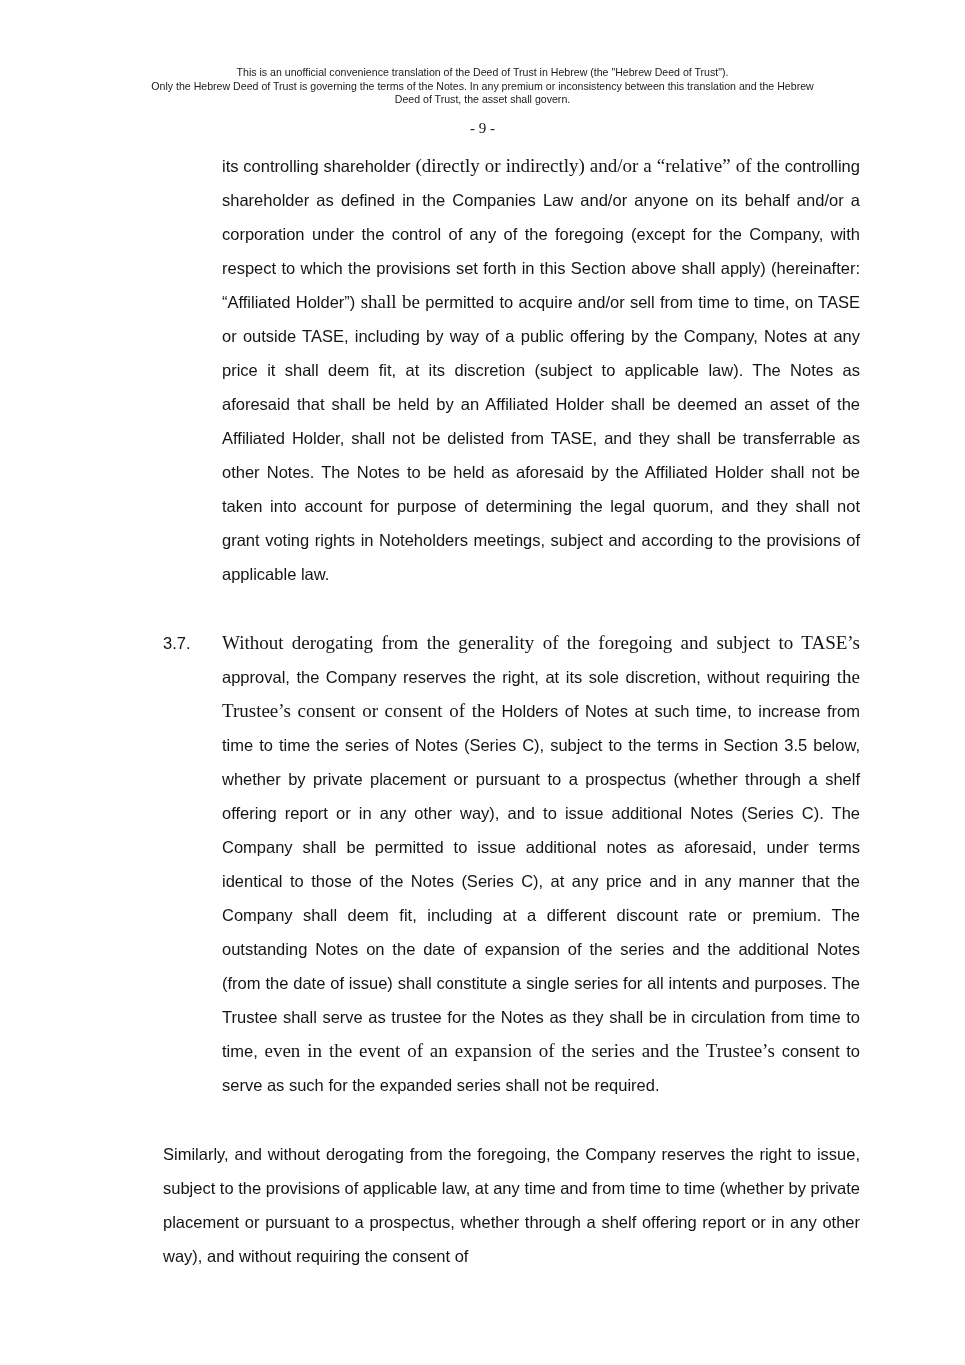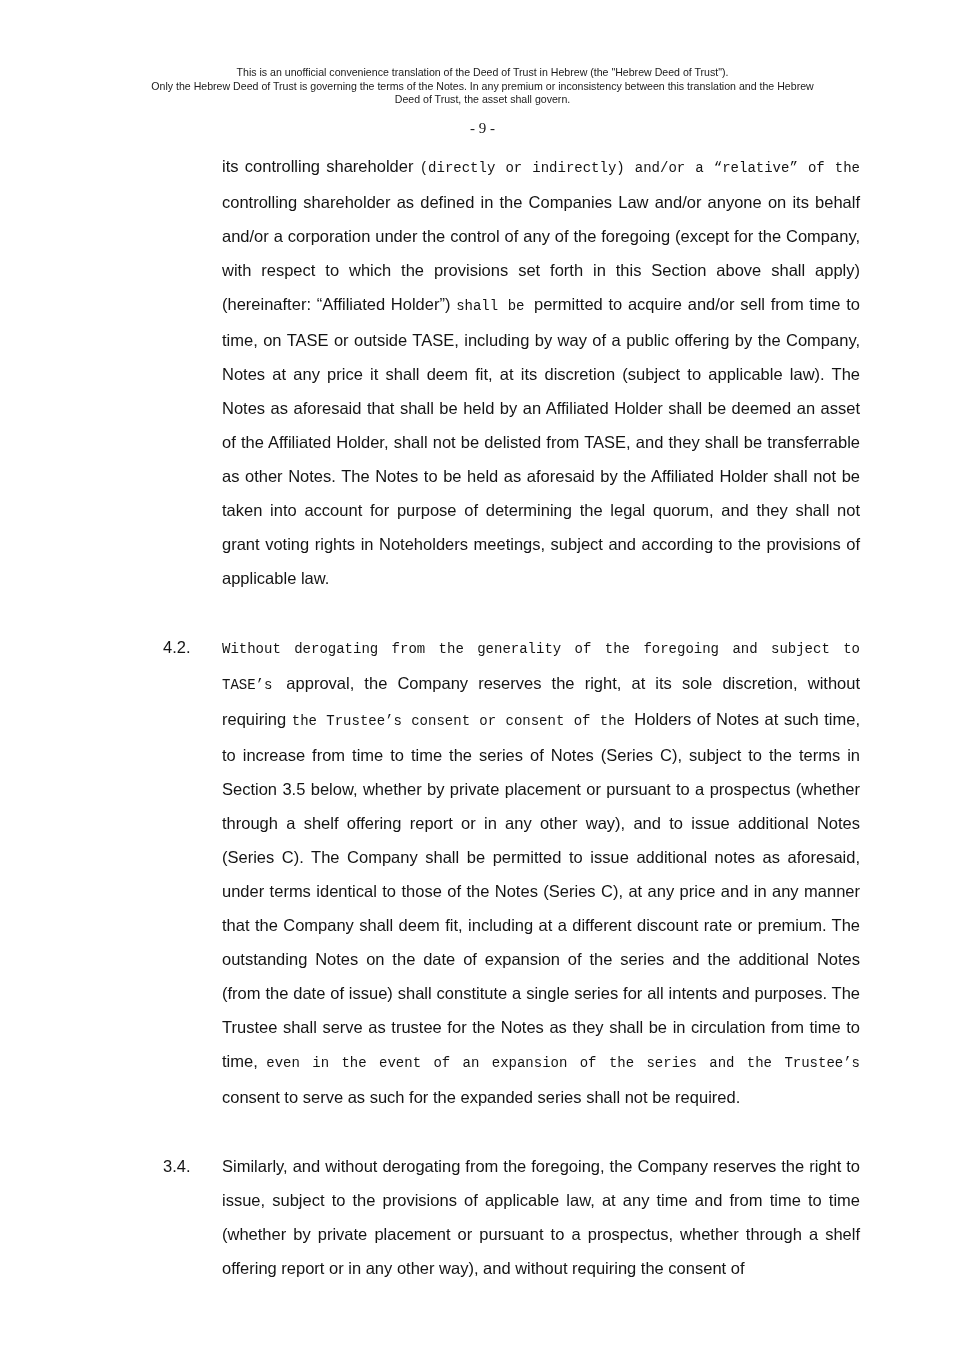--- a/index.html
+++ b/index.html
@@ -50,46 +50,45 @@
   .sec-num {
     flex: 0 0 59px;
     width: 59px;
     font-size: 16.5px;
     line-height: 34px;
   }
   .sec-text {
     flex: 1;
   }
   .serif {
-    font-family: Liberation Mono, monospace;
-    font-size: 14px;
+    font-family: Liberation Serif, serif;
+    font-size: 19px;
   }
 </style>
 </head>
 <body>
 
 <div class="page">
 
   <div class="disclaimer">
     <div>This is an unofficial convenience translation of the Deed of Trust in Hebrew (the "Hebrew Deed of Trust").</div>
     <div>Only the Hebrew Deed of Trust is governing the terms of the Notes. In any premium or inconsistency between this translation and the Hebrew</div>
     <div>Deed of Trust, the asset shall govern.</div>
   </div>
 
   <div class="page-number">- 9 -</div>
 
   <div class="body-col">
 
     <p class="para continuation"><span>its controlling shareholder </span><span class="serif">(directly or indirectly) and/or a “relative” of the </span><span>controlling shareholder as defined in the Companies Law and/or anyone on its behalf and/or a corporation under the control of any of the foregoing (except for the Company, with respect to which the provisions set forth in this Section above shall apply) (hereinafter: “Affiliated Holder”) </span><span class="serif">shall be </span><span>permitted to acquire and/or sell from time to time, on TASE or outside TASE, including by way of a public offering by the Company, Notes at any price it shall deem fit, at its discretion (subject to applicable law). The Notes as aforesaid that shall be held by an Affiliated Holder shall be deemed an asset of the Affiliated Holder,  shall not be delisted from TASE, and they shall be transferrable as other Notes. The Notes to be held as aforesaid by the Affiliated Holder shall not be taken into account for purpose of determining the legal quorum, and they shall not grant voting rights in Noteholders meetings, subject and according to the provisions of applicable law.</span></p>
 
     <div class="section">
-      <div class="sec-num">4.2.</div>
+      <div class="sec-num">3.7.</div>
       <div class="sec-text para"><span class="serif">Without derogating from the generality of the foregoing and subject to TASE’s </span><span>approval, the Company reserves the right, at its sole discretion, without requiring </span><span class="serif">the Trustee’s consent or consent of the </span><span>Holders of Notes at such time, to increase from time to time the series of Notes (Series C), subject to the terms in Section 3.5 below, whether by private placement or pursuant to a prospectus (whether through a shelf offering report or in any other way), and to issue additional Notes (Series C). The Company shall be permitted to issue additional notes as aforesaid, under terms identical to those of the Notes (Series C), at any price and in any manner that the Company shall deem fit, including at a different discount rate or premium. The outstanding Notes on the date of expansion of the series and the additional Notes (from the date of issue) shall constitute a single series for all intents and purposes. The Trustee shall serve as trustee for the Notes as they shall be in circulation from time to time, </span><span class="serif">even in the event of an expansion of the series and the Trustee’s </span><span>consent to serve as such for the expanded series shall not be required.</span></div>
     </div>
 
     <div class="section">
-      <div class="sec-num">3.4.</div>
       <div class="sec-text para"><span>Similarly, and without derogating from the foregoing, the Company reserves the right to issue, subject to the provisions of applicable law, at any time and from time to time (whether by private placement or pursuant to a prospectus, whether through a shelf offering report or in any other way), and without requiring the consent of</span></div>
     </div>
 
   </div>
 
 </div>
 
 </body></html>

